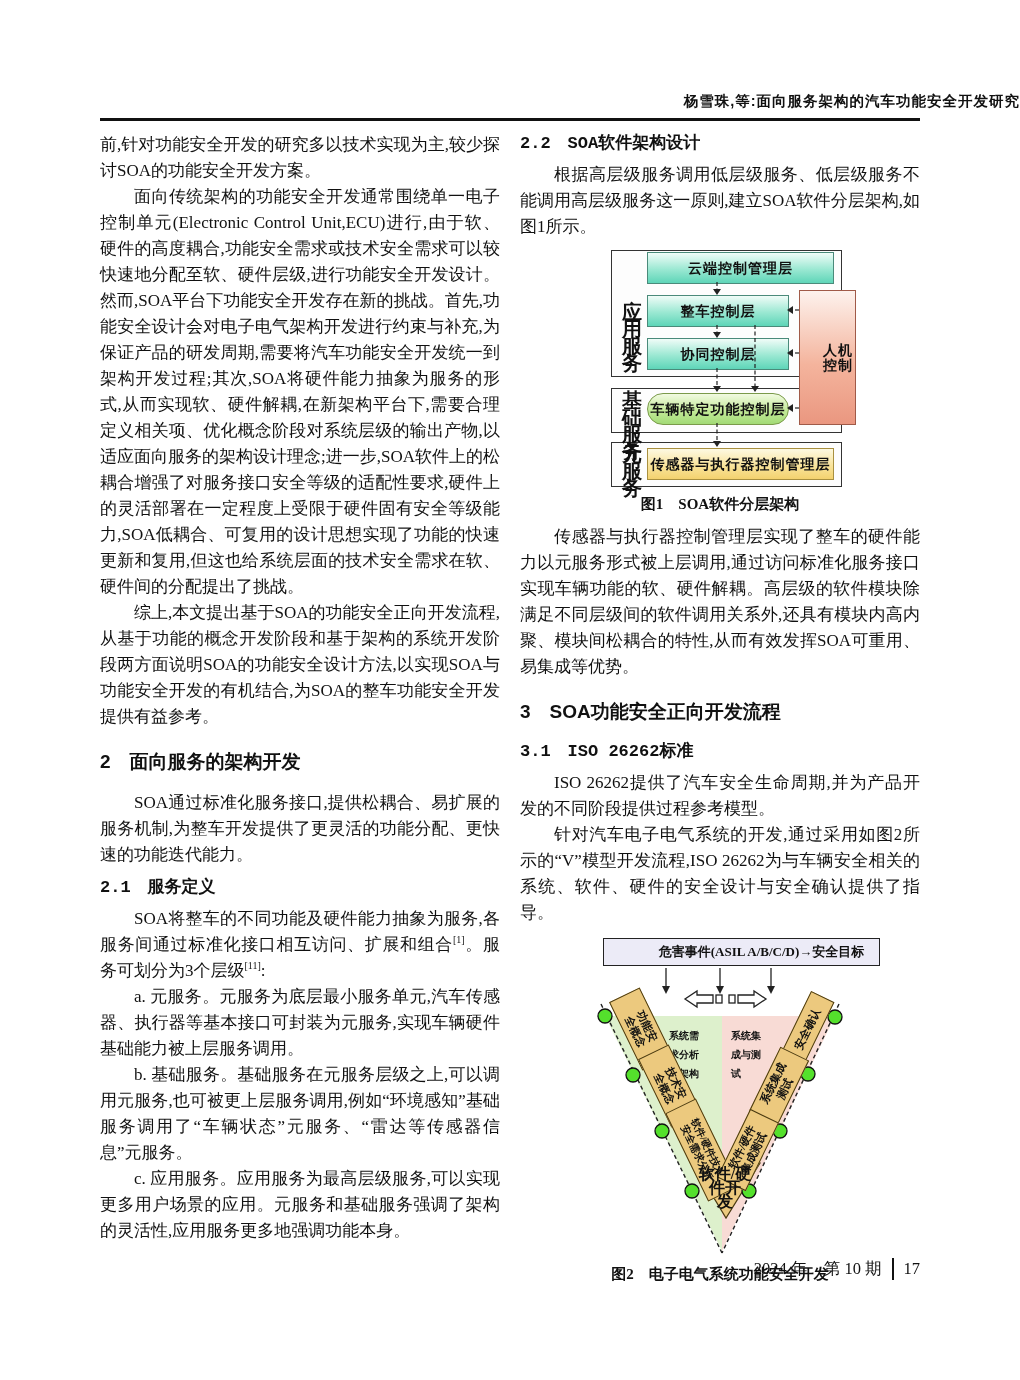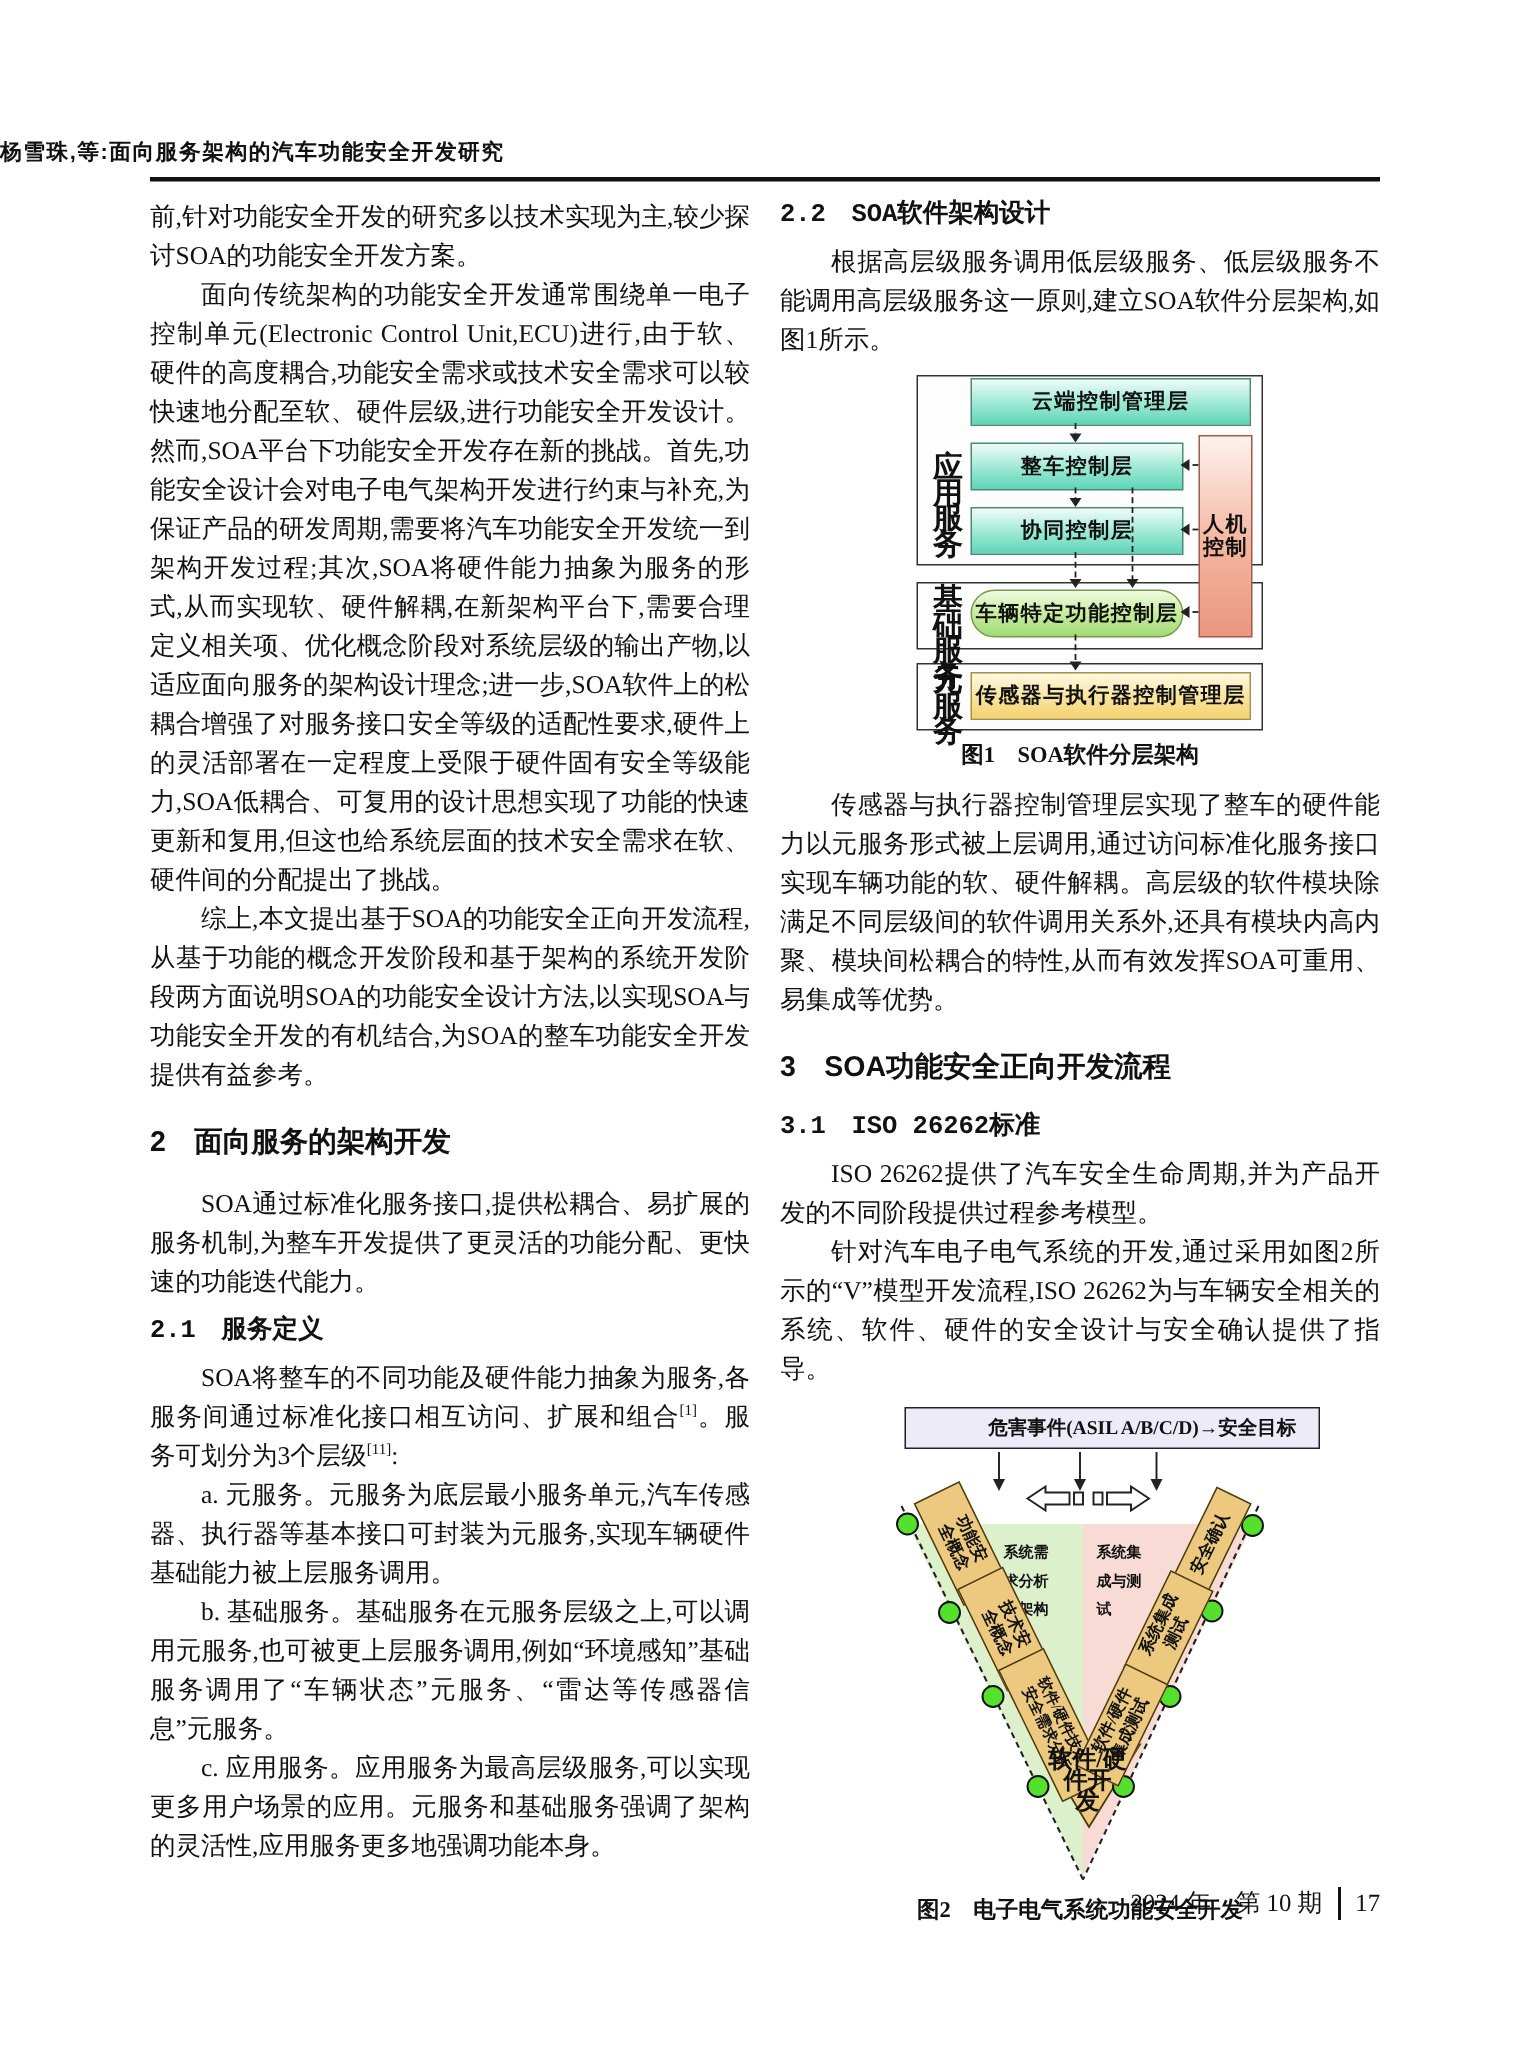--- a/index.html
+++ b/index.html
@@ -1,18 +1,18 @@
 <!DOCTYPE html>
 <html><head>
 <meta charset="utf-8">
 <style>
   html,body{margin:0;padding:0;}
   body{width:1020px;height:1380px;background:#ffffff;position:relative;overflow:hidden;
        font-family:"Liberation Serif","DejaVu Serif",serif;color:#111;}
-  .header-title{position:absolute;left:0;right:0;top:92px;text-align:left;
+  .header-title{position:absolute;left:0;right:0;top:92px;text-align:right;
        font-family:"Liberation Sans","DejaVu Sans",sans-serif;font-weight:bold;font-size:14.5px;letter-spacing:1px;}
   .header-rule{position:absolute;left:100px;width:820px;top:118px;height:3px;background:#111;}
   .col{position:absolute;top:132px;width:400px;font-size:17px;line-height:26px;text-align:justify;}
   .col-left{left:100px;}
   .col-right{left:520px;}
   .para{margin:0;text-indent:2em;}
   .para.noindent{text-indent:0;}
   .h-big{font-family:"Liberation Sans","DejaVu Sans",sans-serif;font-weight:bold;font-size:19px;
        margin:20px 0 16px 0;text-indent:0;line-height:24px;}
   .h-sub{font-family:Liberation Mono, monospace;font-weight:bold;font-size:17px;
@@ -22,21 +22,21 @@
   
   .fig1{position:relative;width:260px;height:240px;margin:8px 0 0 70px;
        font-family:"Liberation Serif","DejaVu Serif",serif;}
   .f1-group{position:absolute;border:1.2px solid #333;background:#fdfdfd;}
   .f1-glabel{position:absolute;font-size:20px;font-weight:bold;line-height:17px;text-align:center;}
   .f1-box{position:absolute;border:1px solid #4a8a7a;display:flex;align-items:center;justify-content:center;
        font-size:14px;font-weight:bold;letter-spacing:1px;text-align:center;line-height:15px;}
   .grad-teal{background:linear-gradient(to bottom,#f0fcf8 0%,#9ae8d2 55%,#5ed5b8 100%);}
   .grad-green{background:linear-gradient(to bottom,#f1fae1 0%,#c4ea99 55%,#a2da76 100%);border-color:#7a9a4a;}
   .grad-yellow{background:linear-gradient(to bottom,#fdf9e2 0%,#f9e49c 55%,#f3d26f 100%);border-color:#a9903f;}
-  .grad-pink{background:linear-gradient(to bottom,#fdf2ed 0%,#f4b49d 55%,#ea9780 100%);border-color:#a05a48;}
+  .grad-pink{background:linear-gradient(to bottom,#fdf2ed 0%,#f4b49d 55%,#ea9780 100%);border-color:#a05a48;padding-left:21px;}
   .f1-svg,.f2-svg{position:absolute;left:0;top:0;pointer-events:none;}
   .fig-caption{text-align:center;font-size:15px;font-weight:bold;margin:6px 0 10px 0;text-indent:0;line-height:20px;}
   
   .fig2{position:relative;width:290px;height:322px;margin:10px 0 0 65px;
        font-family:"Liberation Serif","DejaVu Serif",serif;}
   .f2-hazard{position:absolute;left:18px;top:2px;width:235px;height:26px;border:1.5px solid #222;
        background:#ecebf7;display:flex;align-items:center;justify-content:center;
        font-size:13px;font-weight:bold;padding-left:40px;}
   .f2-banner{position:absolute;background:#ecc97e;border:1px solid #4a3a10;display:flex;align-items:center;
        justify-content:center;text-align:center;font-size:11px;line-height:13px;font-weight:bold;}

